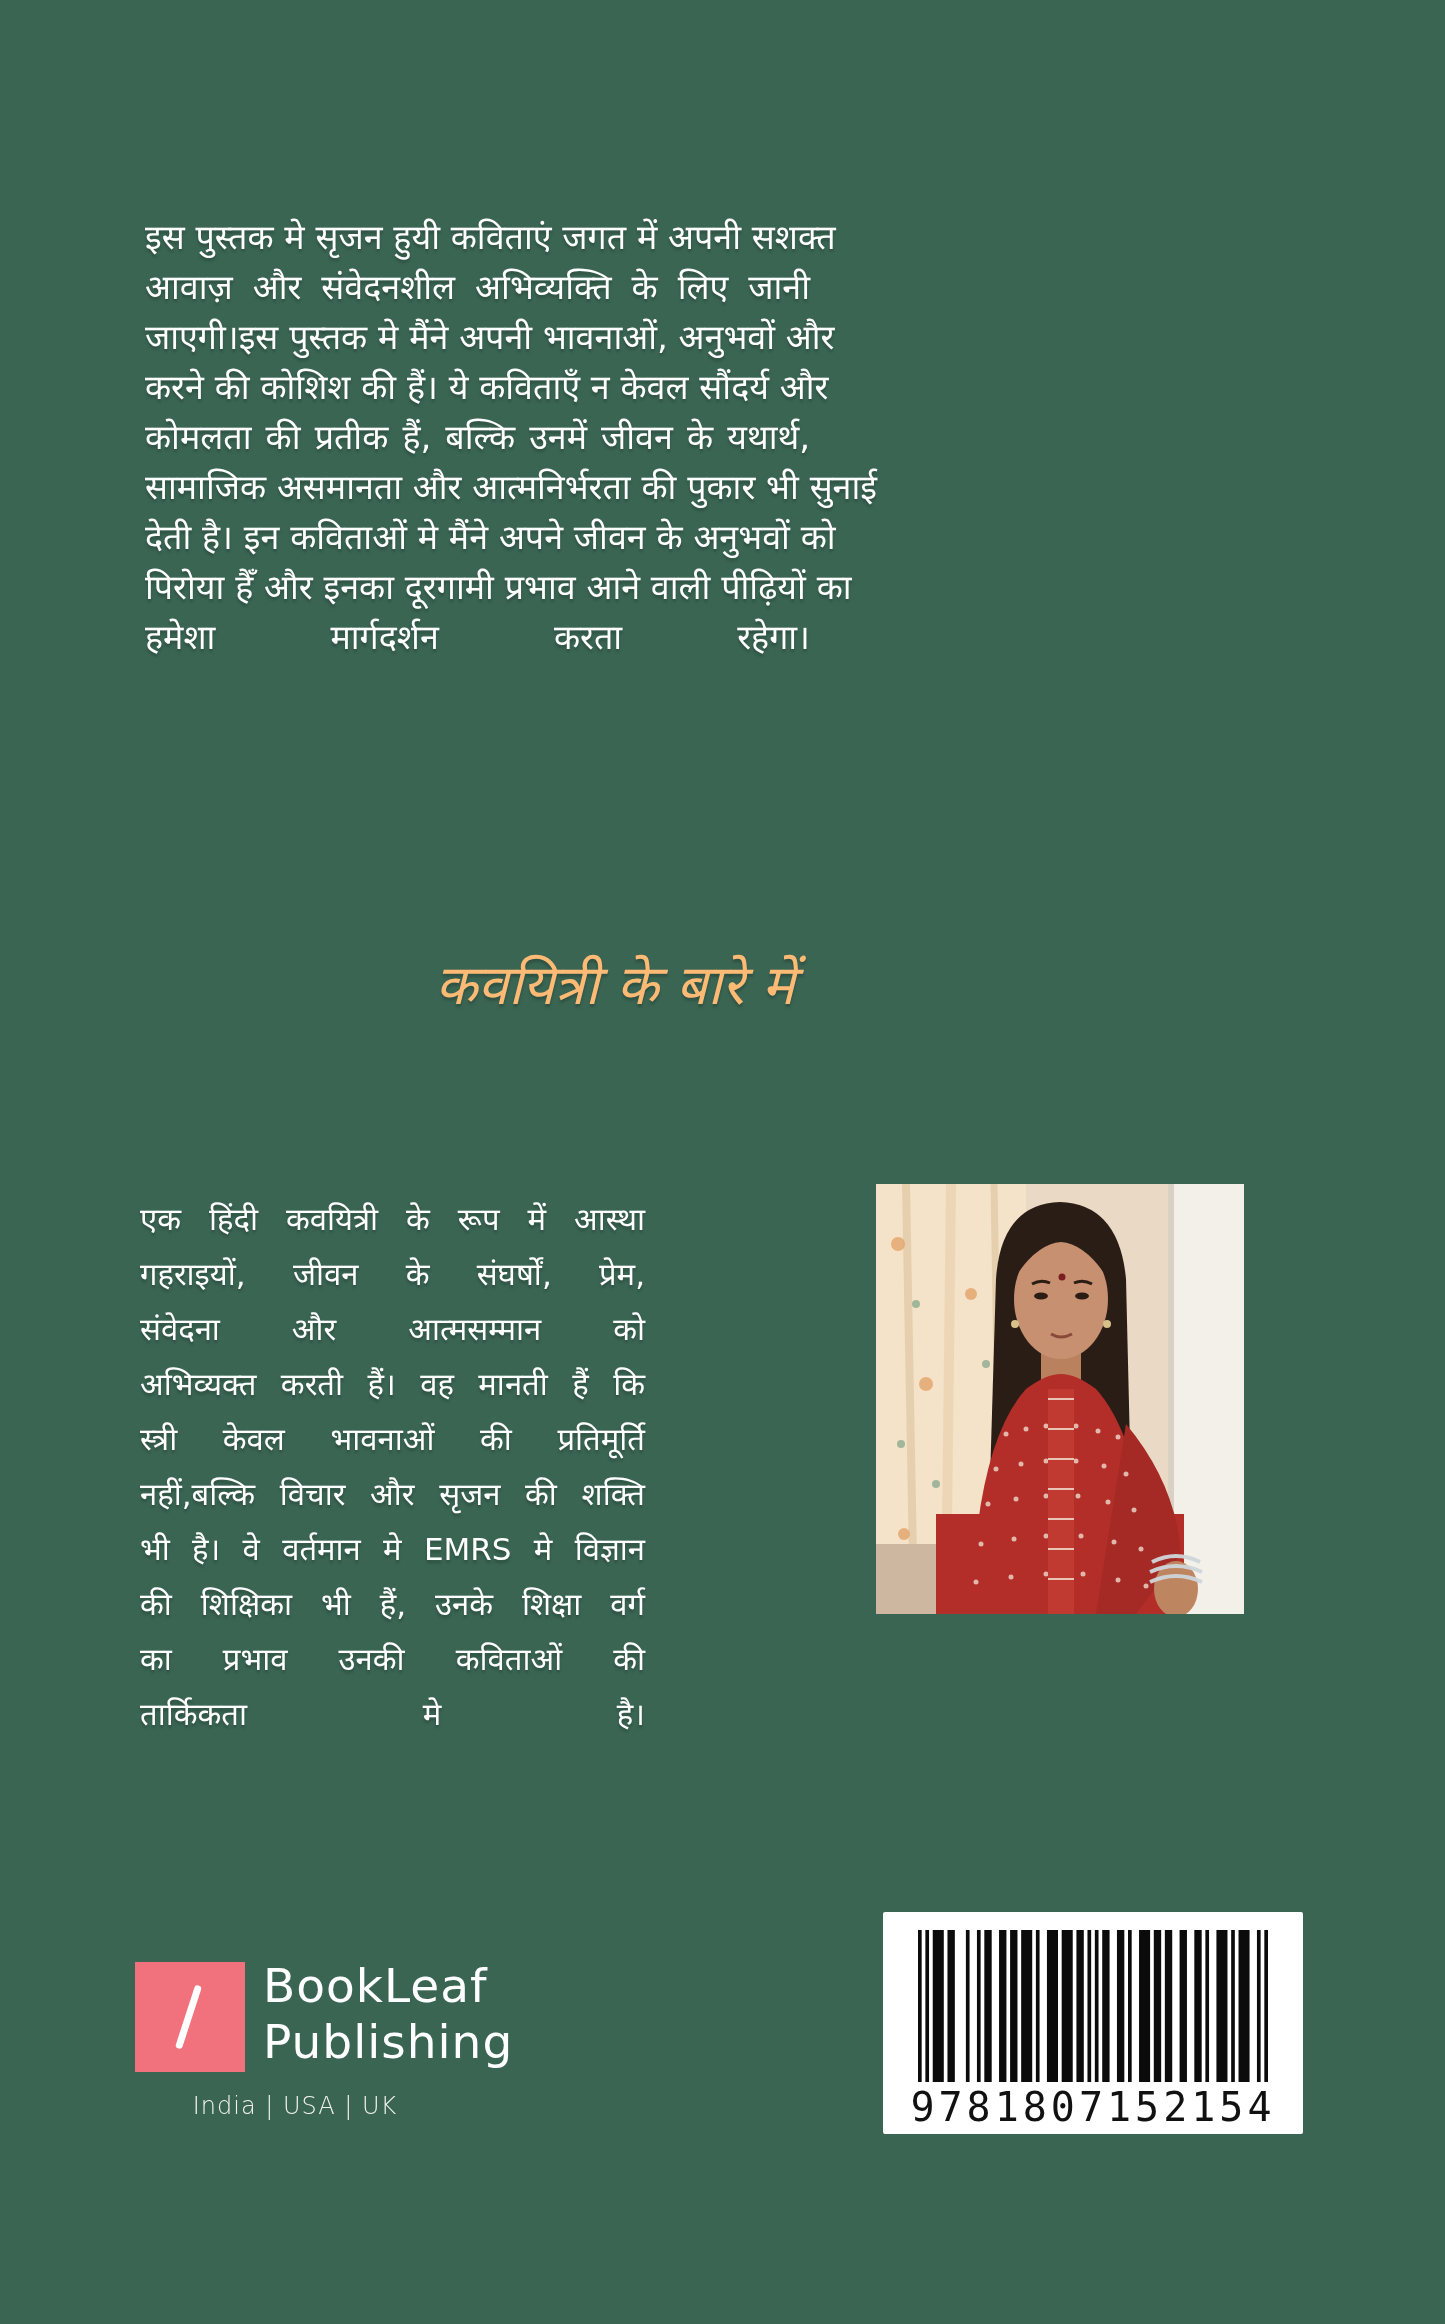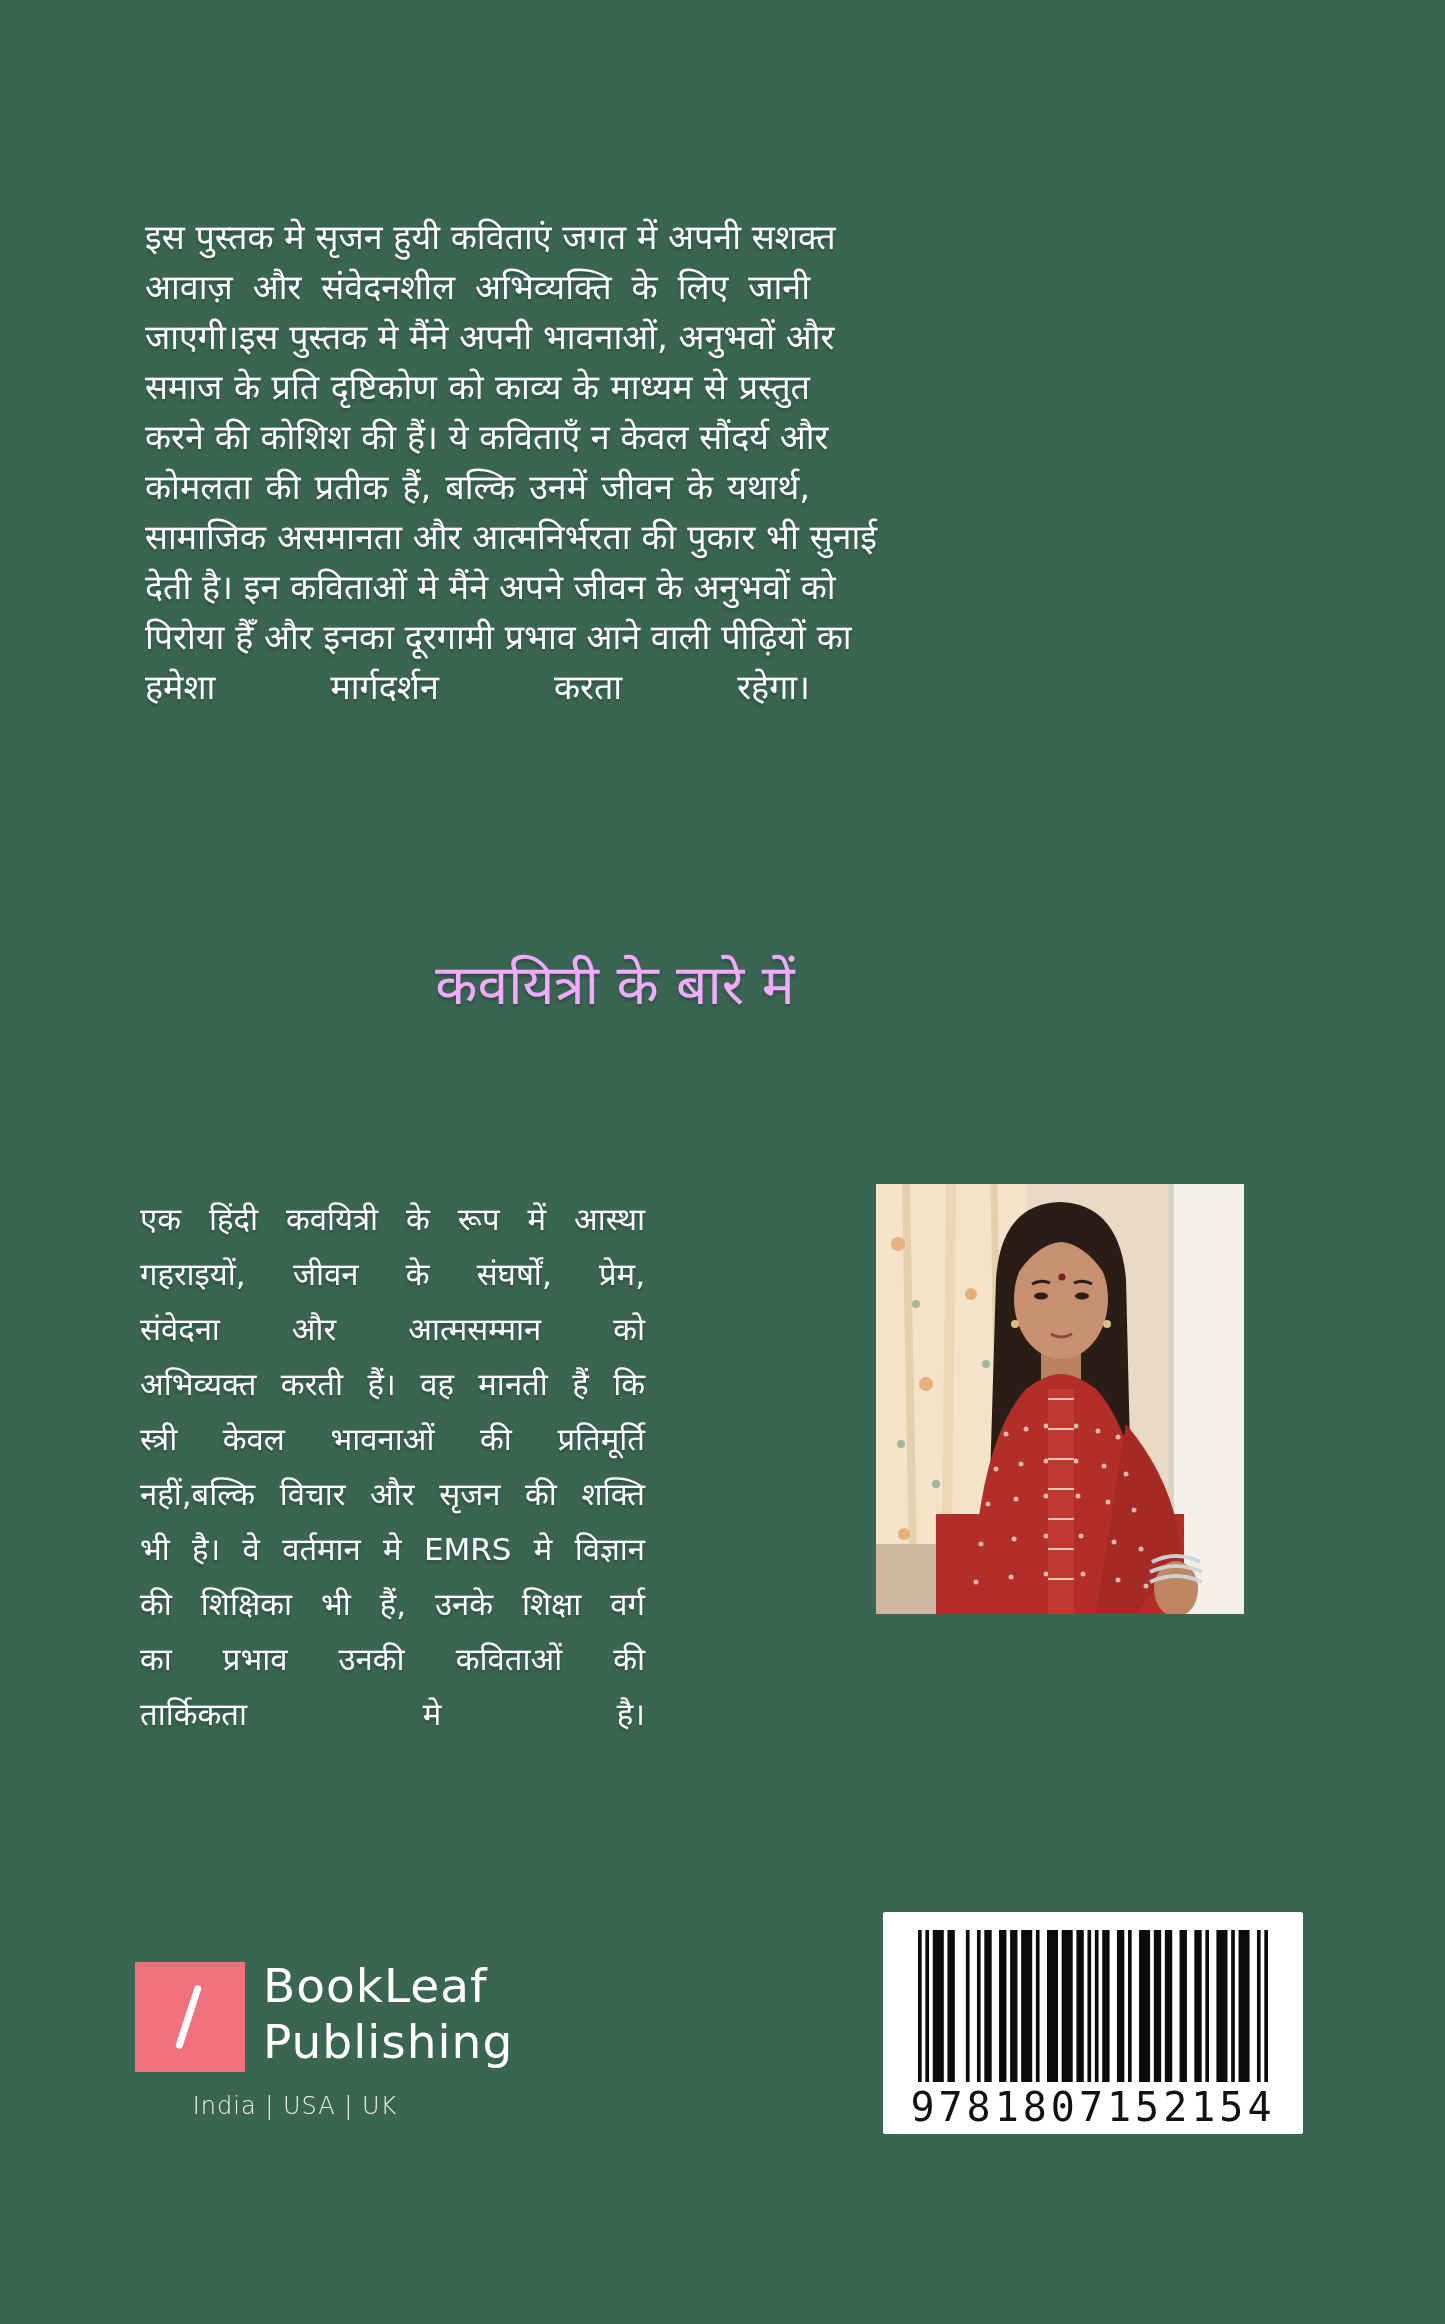--- a/index.html
+++ b/index.html
@@ -30,23 +30,24 @@
   }
   .about-para{
     left:140px;top:1192px;width:505px;
     font-size:31px;line-height:55px;
   }
   
   .about-heading{
     position:absolute;
     left:145px;top:945px;width:940px;
     text-align:center;
-    color:#f0abfc;
+    color:#fdba74;
     font-size:55px;
     text-shadow:0 3px 3px rgba(0,0,0,.22);
+    font-style:italic;
   }
   
   .photo-frame{
     position:absolute;
     left:876px;top:1184px;width:368px;height:430px;
     overflow:hidden;
   }
   .photo-frame svg{display:block;width:100%;height:100%;}
   
   .logo-square{
@@ -100,21 +101,20 @@
 </style>
 </head>
 <body>
 
 <div class="cover" style="background: rgb(58, 101, 83);">
 
   <div class="para intro-para">
       <div class="jline">इस पुस्तक मे सृजन हुयी कविताएं जगत में अपनी सशक्त</div>
       <div class="jline">आवाज़ और संवेदनशील अभिव्यक्ति के लिए जानी</div>
       <div class="jline">जाएगी।इस पुस्तक मे मैंने अपनी भावनाओं, अनुभवों और</div>
-      <div class="jline">समाज के प्रति दृष्टिकोण को काव्य के माध्यम से प्रस्तुत</div>
       <div class="jline">करने की कोशिश की हैं। ये कविताएँ न केवल सौंदर्य और</div>
       <div class="jline">कोमलता की प्रतीक हैं, बल्कि उनमें जीवन के यथार्थ,</div>
       <div class="jline">सामाजिक असमानता और आत्मनिर्भरता की पुकार भी सुनाई</div>
       <div class="jline">देती है। इन कविताओं मे मैंने अपने जीवन के अनुभवों को</div>
       <div class="jline">पिरोया हैँ और इनका दूरगामी प्रभाव आने वाली पीढ़ियों का</div>
       <div class="jline">हमेशा मार्गदर्शन करता रहेगा।</div>
     </div>
 
   <div class="about-heading">कवयित्री के बारे में</div>
 

